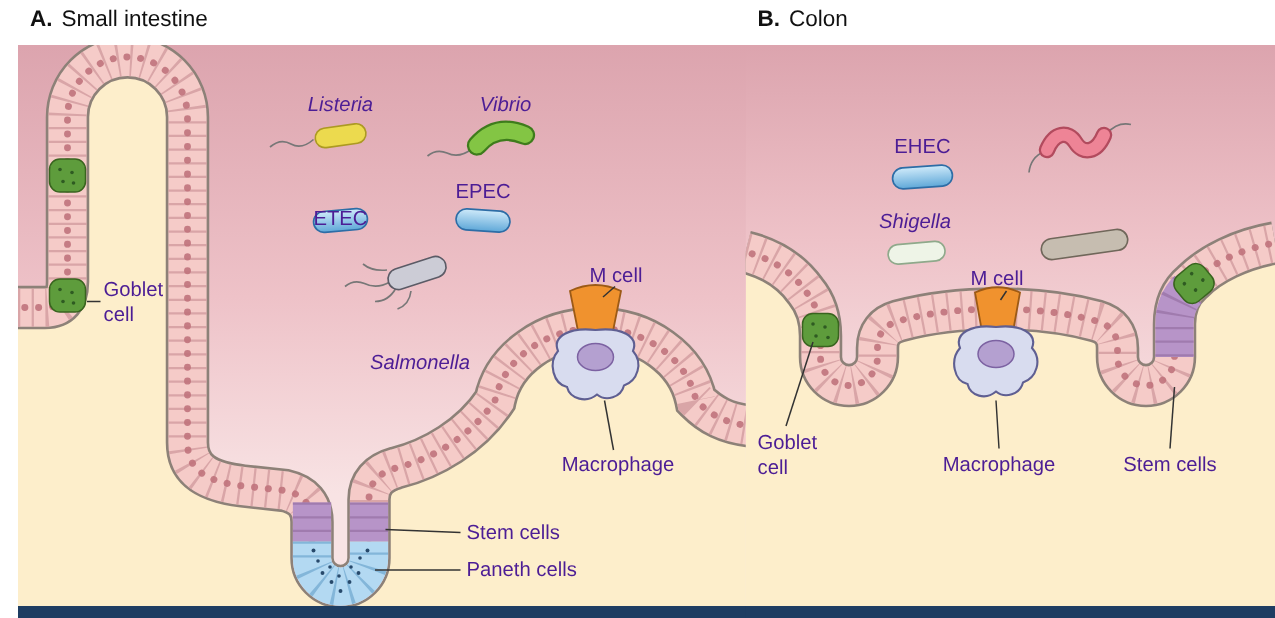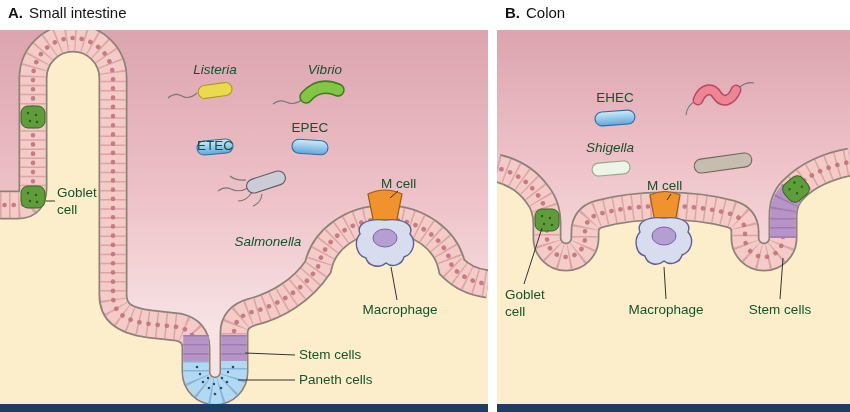--- a/index.html
+++ b/index.html
@@ -2,21 +2,21 @@
 <html style="--lumen_top: #dca4ae; --lumen_light: #f8e3e4; --tissue_cream: #fdeecb; --epithelium_outline: #8d8178; --epithelium_fill: #f5cbc8; --cell_divider: #cf989c; --nucleus_dot: #c0737c; --goblet_green: #5e9c3c; --goblet_speckle: #2f5b22; --m_cell_orange: #f0922e; --macrophage_body: #d8dcef; --macrophage_outline: #5f5f92; --macrophage_nucleus: #b4a0d0; --paneth_blue: #b3d9f2; --paneth_granule: #27496b; --stem_purple: #b794c8; --navy_bar: #1e3d62; --listeria_yellow: #ecda4e; --vibrio_green: #83c544; --rod_blue: #7fc4e8; --rod_blue_dark: #2d6da6; --salmonella_gray: #ccccd6; --campylobacter_pink: #ee8496; --campylobacter_dark: #b24b5e; --shigella_pale: #eef4e7; --clostridium_tan: #c6bdb0;"><head>
 <meta charset="utf-8">
 <style>
   html,body{margin:0;padding:0;background:#fff;}
   .stage{position:relative;width:850px;height:412px;background:#fff;
          font-family:"Liberation Sans",sans-serif;overflow:hidden;}
   .panel{position:absolute;top:0;height:412px;overflow:hidden;}
   .panel svg{position:absolute;top:30px;left:0;display:block;}
   .panel-title{position:absolute;font-size:15px;color:#111;white-space:nowrap;}
   .tletter{font-weight:bold;margin-right:6px;}
-  .lbl{position:absolute;font-size:13.5px;color:#14532d;line-height:17px;white-space:nowrap;}
+  .lbl{position:absolute;font-size:13.5px;color:#4c1d95;line-height:17px;white-space:nowrap;}
   .ctr{text-align:center;}
   .it{font-style:italic;}
 
   
   .tissue{fill:var(--tissue_cream);}
   .bandO{fill:none;stroke:var(--epithelium_outline);stroke-width:29;}
   .bandF{fill:none;stroke:var(--epithelium_fill);stroke-width:25.5;}
   .bandD{fill:none;stroke:var(--cell_divider);stroke-width:25.5;stroke-dasharray:1.5 7.6;opacity:.75;}
   .bandN{fill:none;stroke:var(--nucleus_dot);stroke-width:4.6;stroke-dasharray:0.1 9.1;
          stroke-linecap:round;opacity:.9;stroke-dashoffset:-4.5;}
@@ -32,21 +32,21 @@
   .macN{fill:var(--macrophage_nucleus);stroke:#7c62a2;stroke-width:1;}
   .navy{fill:var(--navy_bar);}
   .leader line{stroke:#333;stroke-width:1;}
   .flag{fill:none;stroke:#777;stroke-width:1.1;}
 </style>
 </head>
 <body>
 
 <div class="stage">
 
-  <div class="panel" style="left:0;width:588px;padding-left:16px;">
+  <div class="panel" style="left:12px;width:588px;padding-left:16px;">
     <div class="panel-title" style="left:8px;top:4px;">
       <span class="tletter">A.</span><span>Small intestine</span>
     </div>
 
     <svg width="488" height="382" viewBox="0 0 488 382">
       <defs>
         <linearGradient id="gA" x1="0" y1="0" x2="0" y2="1">
           <stop offset="0" style="stop-color:var(--lumen_top)"></stop>
           <stop offset="0.45" stop-color="#eec2c8"></stop>
           <stop offset="0.8" style="stop-color:var(--lumen_light)"></stop>

